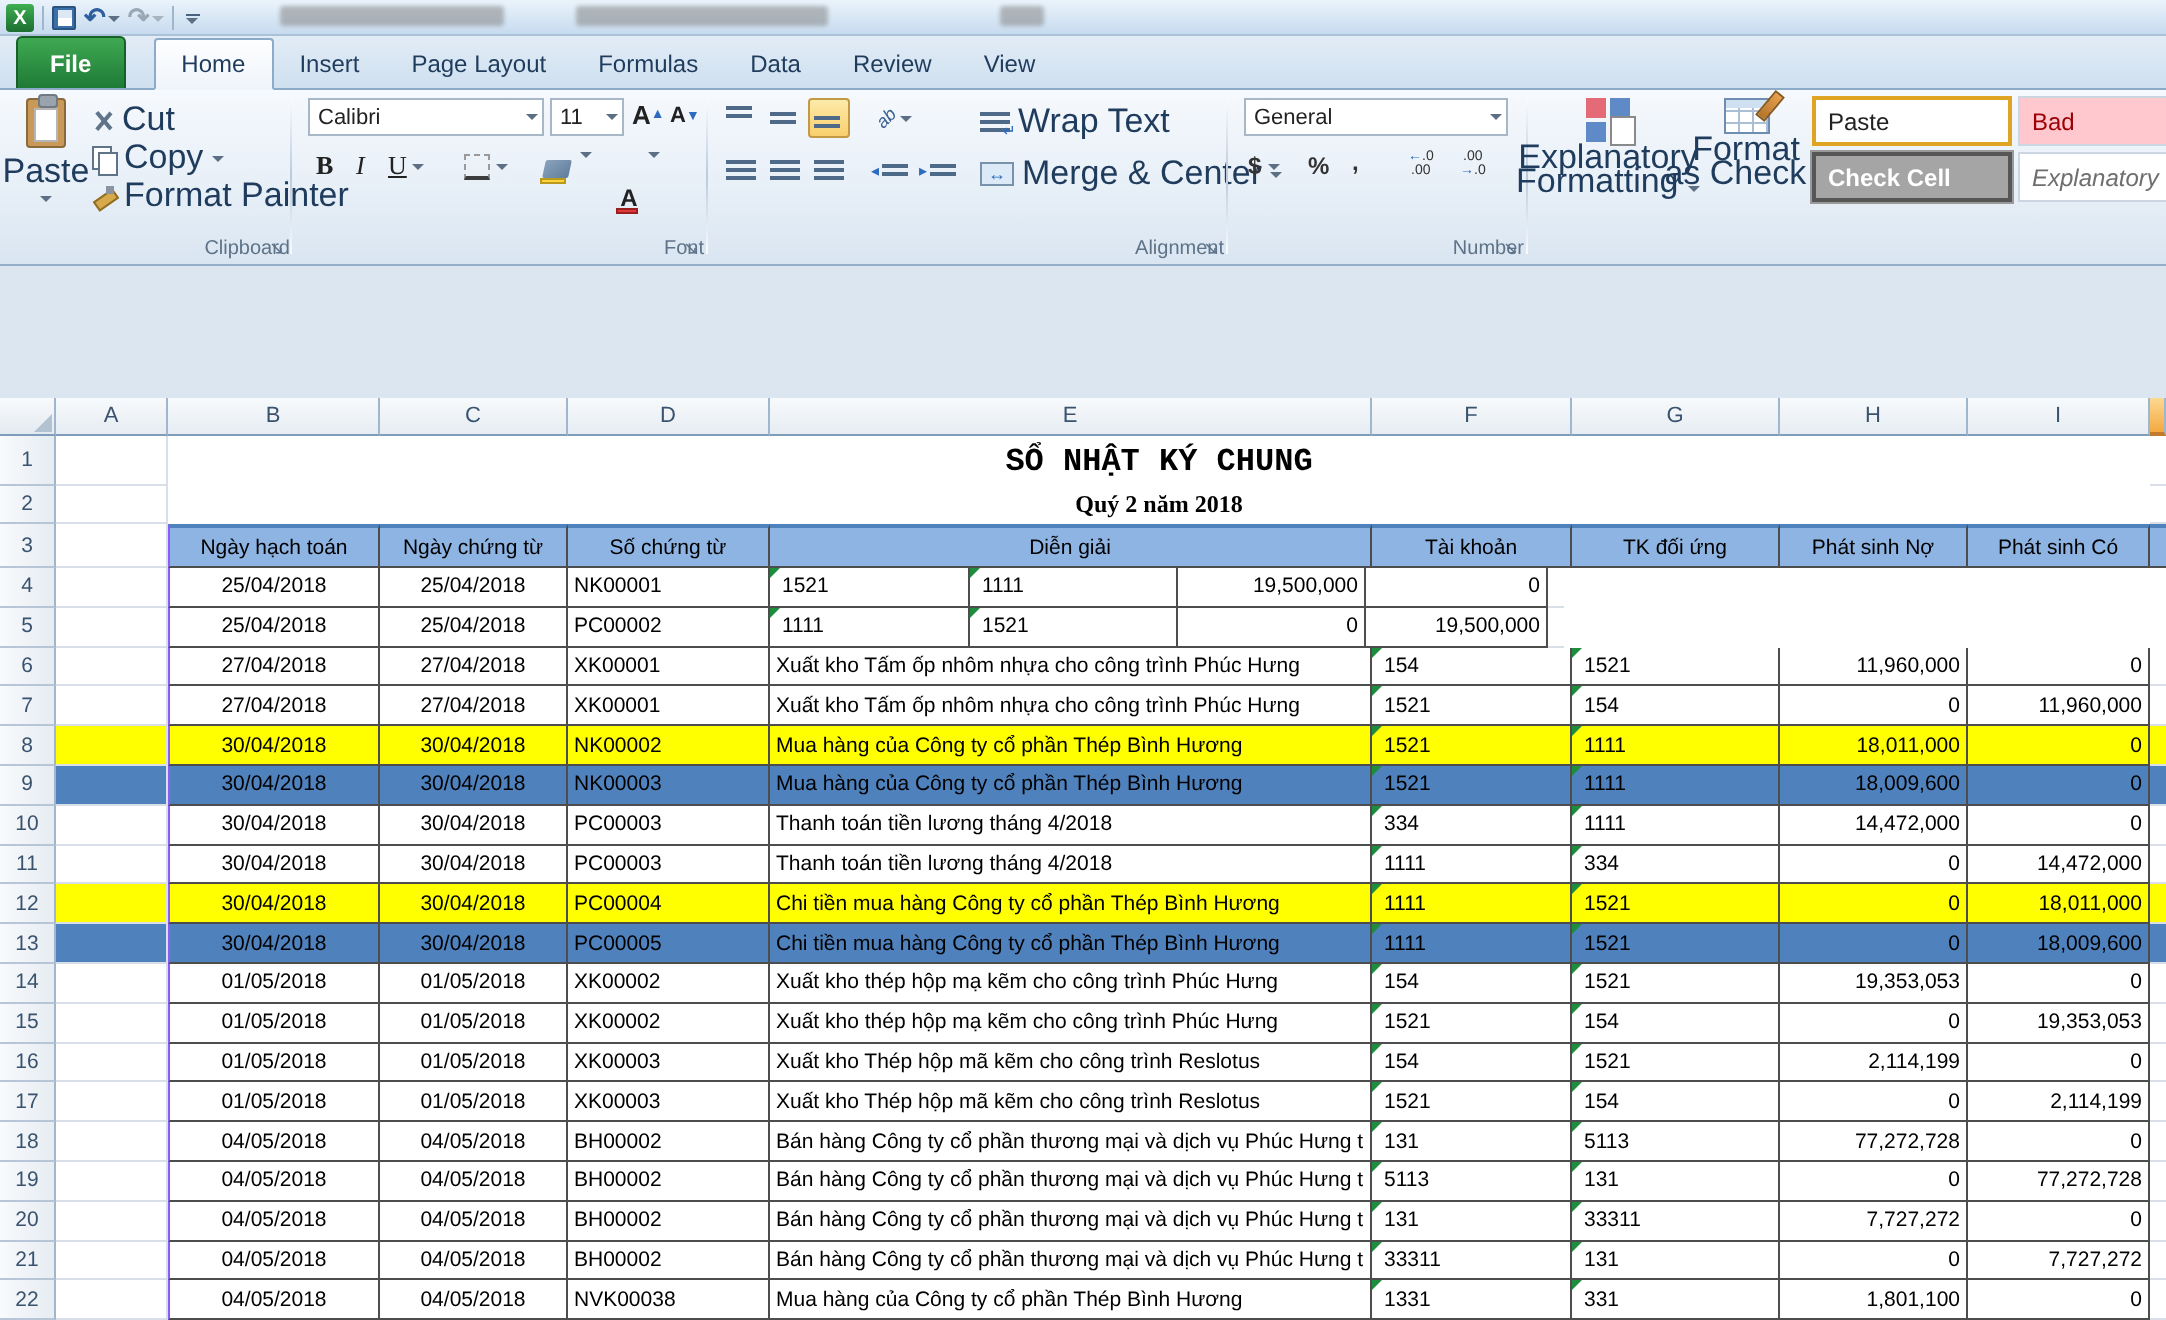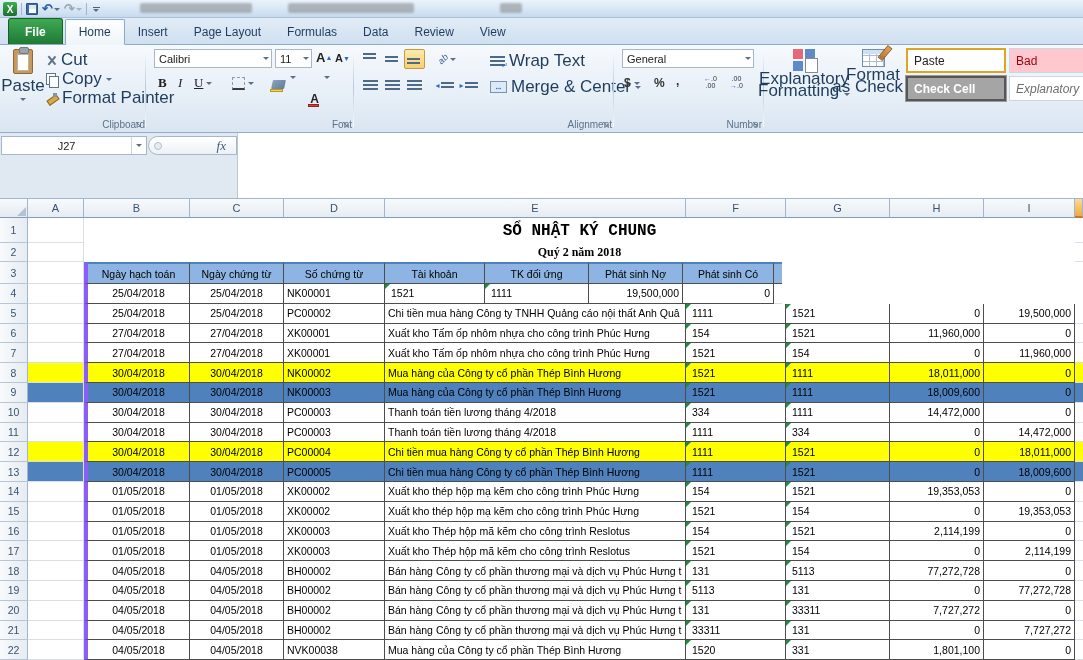--- a/index.html
+++ b/index.html
@@ -20,21 +20,21 @@
   .dd{width:0;height:0;border-left:3px solid transparent;border-right:3px solid transparent;border-top:3px solid #5c6f84;display:inline-block}
   .dd.dis{border-top-color:#a7b4c2}
   .qmore{display:flex;flex-direction:column;align-items:center;gap:1px;margin-left:2px}
   .qmore .bar{width:7px;height:1px;background:#4a627c}
   .redact{position:absolute;top:3px;height:10px;background:#7e7e7e;opacity:.5;border-radius:2px;filter:blur(1px)}
   .wtitle{position:absolute;right:0;top:2px;font-size:12px;color:#3c3c3c;white-space:nowrap}
 
   
   .tabrow{position:absolute;top:18px;left:0;right:0;height:27px;background:linear-gradient(#e2ecf6,#cfe0f0);display:flex;align-items:flex-end;padding-left:8px;border-bottom:1px solid #8babc9}
   .tab{height:24px;padding:0 13px;display:flex;align-items:center;font-size:12px;color:#1f3c5d;white-space:nowrap}
-  .tab.file{background:linear-gradient(#3fa952,#1e7a36);color:#fff;font-weight:bold;border:1px solid #176028;border-bottom:none;border-radius:3px 3px 0 0;height:26px;padding:0 16px;margin-right:2px}
+  .tab.file{background:linear-gradient(#3fa952,#1e7a36);color:#fff;font-weight:bold;border:1px solid #176028;border-bottom:none;border-radius:3px 3px 0 0;height:26px;padding:0 16px;margin-right:14px}
   .tab.active{background:linear-gradient(#fdfeff,#f0f5fb);border:1px solid #8babc9;border-bottom:1px solid #f0f5fb;border-radius:2px 2px 0 0;height:26px;margin-bottom:-1px}
 
   
   .ribbon{position:absolute;top:45px;left:0;right:0;height:88px;background:linear-gradient(#f6f9fd,#e4edf6 68%,#d9e5f1);border-bottom:1px solid #94aec9}
   .group{position:absolute;top:0;height:87px}
   .gsep{position:absolute;top:4px;width:1px;height:78px;background:linear-gradient(#f9fcfe,#b9cadd,#f9fcfe)}
   .glabel{position:absolute;bottom:2px;left:0;right:0;text-align:right;font-size:10px;color:#5e7288}
   .glaunch{position:absolute;right:3px;bottom:3px;font-size:9px;line-height:9px;color:#5e7389}
   .rbtxt{font-size:17px;color:#1f3c5d;white-space:nowrap}
 
@@ -126,21 +126,21 @@
   .row{display:flex}
   .r1{height:25px}.r2{height:19px}.r3{height:22px}.dr{height:19.8px}
   .rownum{width:28px;background:linear-gradient(90deg,#f8fafc,#e6ecf2);border-right:1px solid #9eb6ce;border-bottom:1px solid #b6c6d6;display:flex;align-items:center;justify-content:center;font-size:10.5px;color:#39536f;flex:none}
   .cell{overflow:hidden;white-space:nowrap;font-size:10.5px;color:#000;display:flex;align-items:center;flex:none}
   .ca{width:56px;border-right:1px solid #d9dfe8;border-bottom:1px solid #d9dfe8}
   .cj{width:8px;border-bottom:1px solid #d9dfe8}
   .merged{width:991px;justify-content:center}
   .title-text{font-family:Liberation Mono, monospace;font-weight:bold;font-size:16px}
   .sub-text{font-family:"Liberation Serif",serif;font-weight:bold;font-size:12px}
   .tcell{border-right:1px solid #4d4d4d;border-bottom:1px solid #4d4d4d;padding:0 3px;position:relative}
-  .tfirst{border-left:4px solid #8b5cf6}
+  .tfirst{border-left:1px solid #8b5cf6}
   .r3 .tcell{background:#8db4e2;border-top:2px solid #4f81bd;justify-content:center;padding:0 1px}
   .r3 .cj{background:#8db4e2;border-top:2px solid #4f81bd;border-bottom:1px solid #4d4d4d}
   .w0{width:106px}.w1{width:94px}.w2{width:101px}.w3{width:301px}
   .w4{width:100px}.w5{width:104px}.w6{width:94px}.w7{width:91px}
   .al-c{justify-content:center}.al-r{justify-content:flex-end}
   .tri::before{content:'';position:absolute;left:0;top:0;border-top:5px solid #1e8e3e;border-right:5px solid transparent}
   .tri{padding-left:6px}
   .hl-y .ca,.hl-y .tcell,.hl-y .cj{background:#ffff00}
   .hl-b .ca,.hl-b .tcell,.hl-b .cj{background:#4f81bd}
 </style>
@@ -332,33 +332,20 @@
       </div>
       <div class="gallery" id="gallery">
           <div class="sty normal">Paste</div>
           <div class="sty bad">Bad</div>
           <div class="sty check">Check Cell</div>
           <div class="sty explanatory">Explanatory .</div>
         </div>
     </div>
   </div>
 
-  <div class="fbar">
-    <div class="namebox">
-      <span class="nbtext">J27</span>
-      <span class="nbdd">
-          <span class="dd"></span>
-        </span>
-    </div>
-    <div class="fxpill">
-      <span class="circ"></span>
-      <span class="fx">fx</span>
-    </div>
-    <div class="ffield"></div>
-  </div>
 
   <div class="grid">
     <div class="ghead" id="ghead">
         <div class="corner"></div>
         <div class="ch" style="width: 56px;">A</div>
         <div class="ch" style="width: 106px;">B</div>
         <div class="ch" style="width: 94px;">C</div>
         <div class="ch" style="width: 101px;">D</div>
         <div class="ch" style="width: 301px;">E</div>
         <div class="ch" style="width: 100px;">F</div>
@@ -383,20 +370,21 @@
             <div class="sub-text">Quý 2 năm 2018</div>
           </div>
           <div class="cell cj"></div>
         </div>
         <div class="row r3">
           <div class="rownum">3</div>
           <div class="cell ca"></div>
           <div class="cell tcell w0 tfirst">Ngày hạch toán</div>
           <div class="cell tcell w1">Ngày chứng từ</div>
           <div class="cell tcell w2">Số chứng từ</div>
+          <div class="cell tcell w3">Diễn giải</div>
           <div class="cell tcell w4">Tài khoản</div>
           <div class="cell tcell w5">TK đối ứng</div>
           <div class="cell tcell w6">Phát sinh Nợ</div>
           <div class="cell tcell w7">Phát sinh Có</div>
           <div class="cell cj"></div>
         </div>
         <div class="row dr">
           <div class="rownum">4</div>
           <div class="cell ca"></div>
           <div class="cell tcell w0 al-c tfirst">25/04/2018</div>
@@ -407,21 +395,20 @@
           <div class="cell tcell w6 al-r">19,500,000</div>
           <div class="cell tcell w7 al-r">0</div>
           <div class="cell cj"></div>
         </div>
         <div class="row dr">
           <div class="rownum">5</div>
           <div class="cell ca"></div>
           <div class="cell tcell w0 al-c tfirst">25/04/2018</div>
           <div class="cell tcell w1 al-c">25/04/2018</div>
           <div class="cell tcell w2 ">PC00002</div>
-          <div class="cell tcell w3 ">Chi tiền mua hàng Công ty TNHH Quảng cáo nội thất Anh Quâ</div>
           <div class="cell tcell w4  tri">1111</div>
           <div class="cell tcell w5  tri">1521</div>
           <div class="cell tcell w6 al-r">0</div>
           <div class="cell tcell w7 al-r">19,500,000</div>
           <div class="cell cj"></div>
         </div>
         <div class="row dr">
           <div class="rownum">6</div>
           <div class="cell ca"></div>
           <div class="cell tcell w0 al-c tfirst">27/04/2018</div>
@@ -629,21 +616,21 @@
           <div class="cell tcell w7 al-r">7,727,272</div>
           <div class="cell cj"></div>
         </div>
         <div class="row dr">
           <div class="rownum">22</div>
           <div class="cell ca"></div>
           <div class="cell tcell w0 al-c tfirst">04/05/2018</div>
           <div class="cell tcell w1 al-c">04/05/2018</div>
           <div class="cell tcell w2 ">NVK00038</div>
           <div class="cell tcell w3 ">Mua hàng của Công ty cổ phần Thép Bình Hương</div>
-          <div class="cell tcell w4  tri">1520</div>
+          <div class="cell tcell w4  tri">1331</div>
           <div class="cell tcell w5  tri">331</div>
           <div class="cell tcell w6 al-r">1,801,100</div>
           <div class="cell tcell w7 al-r">0</div>
           <div class="cell cj"></div>
         </div>
       </div>
   </div>
 
 </div>
 

